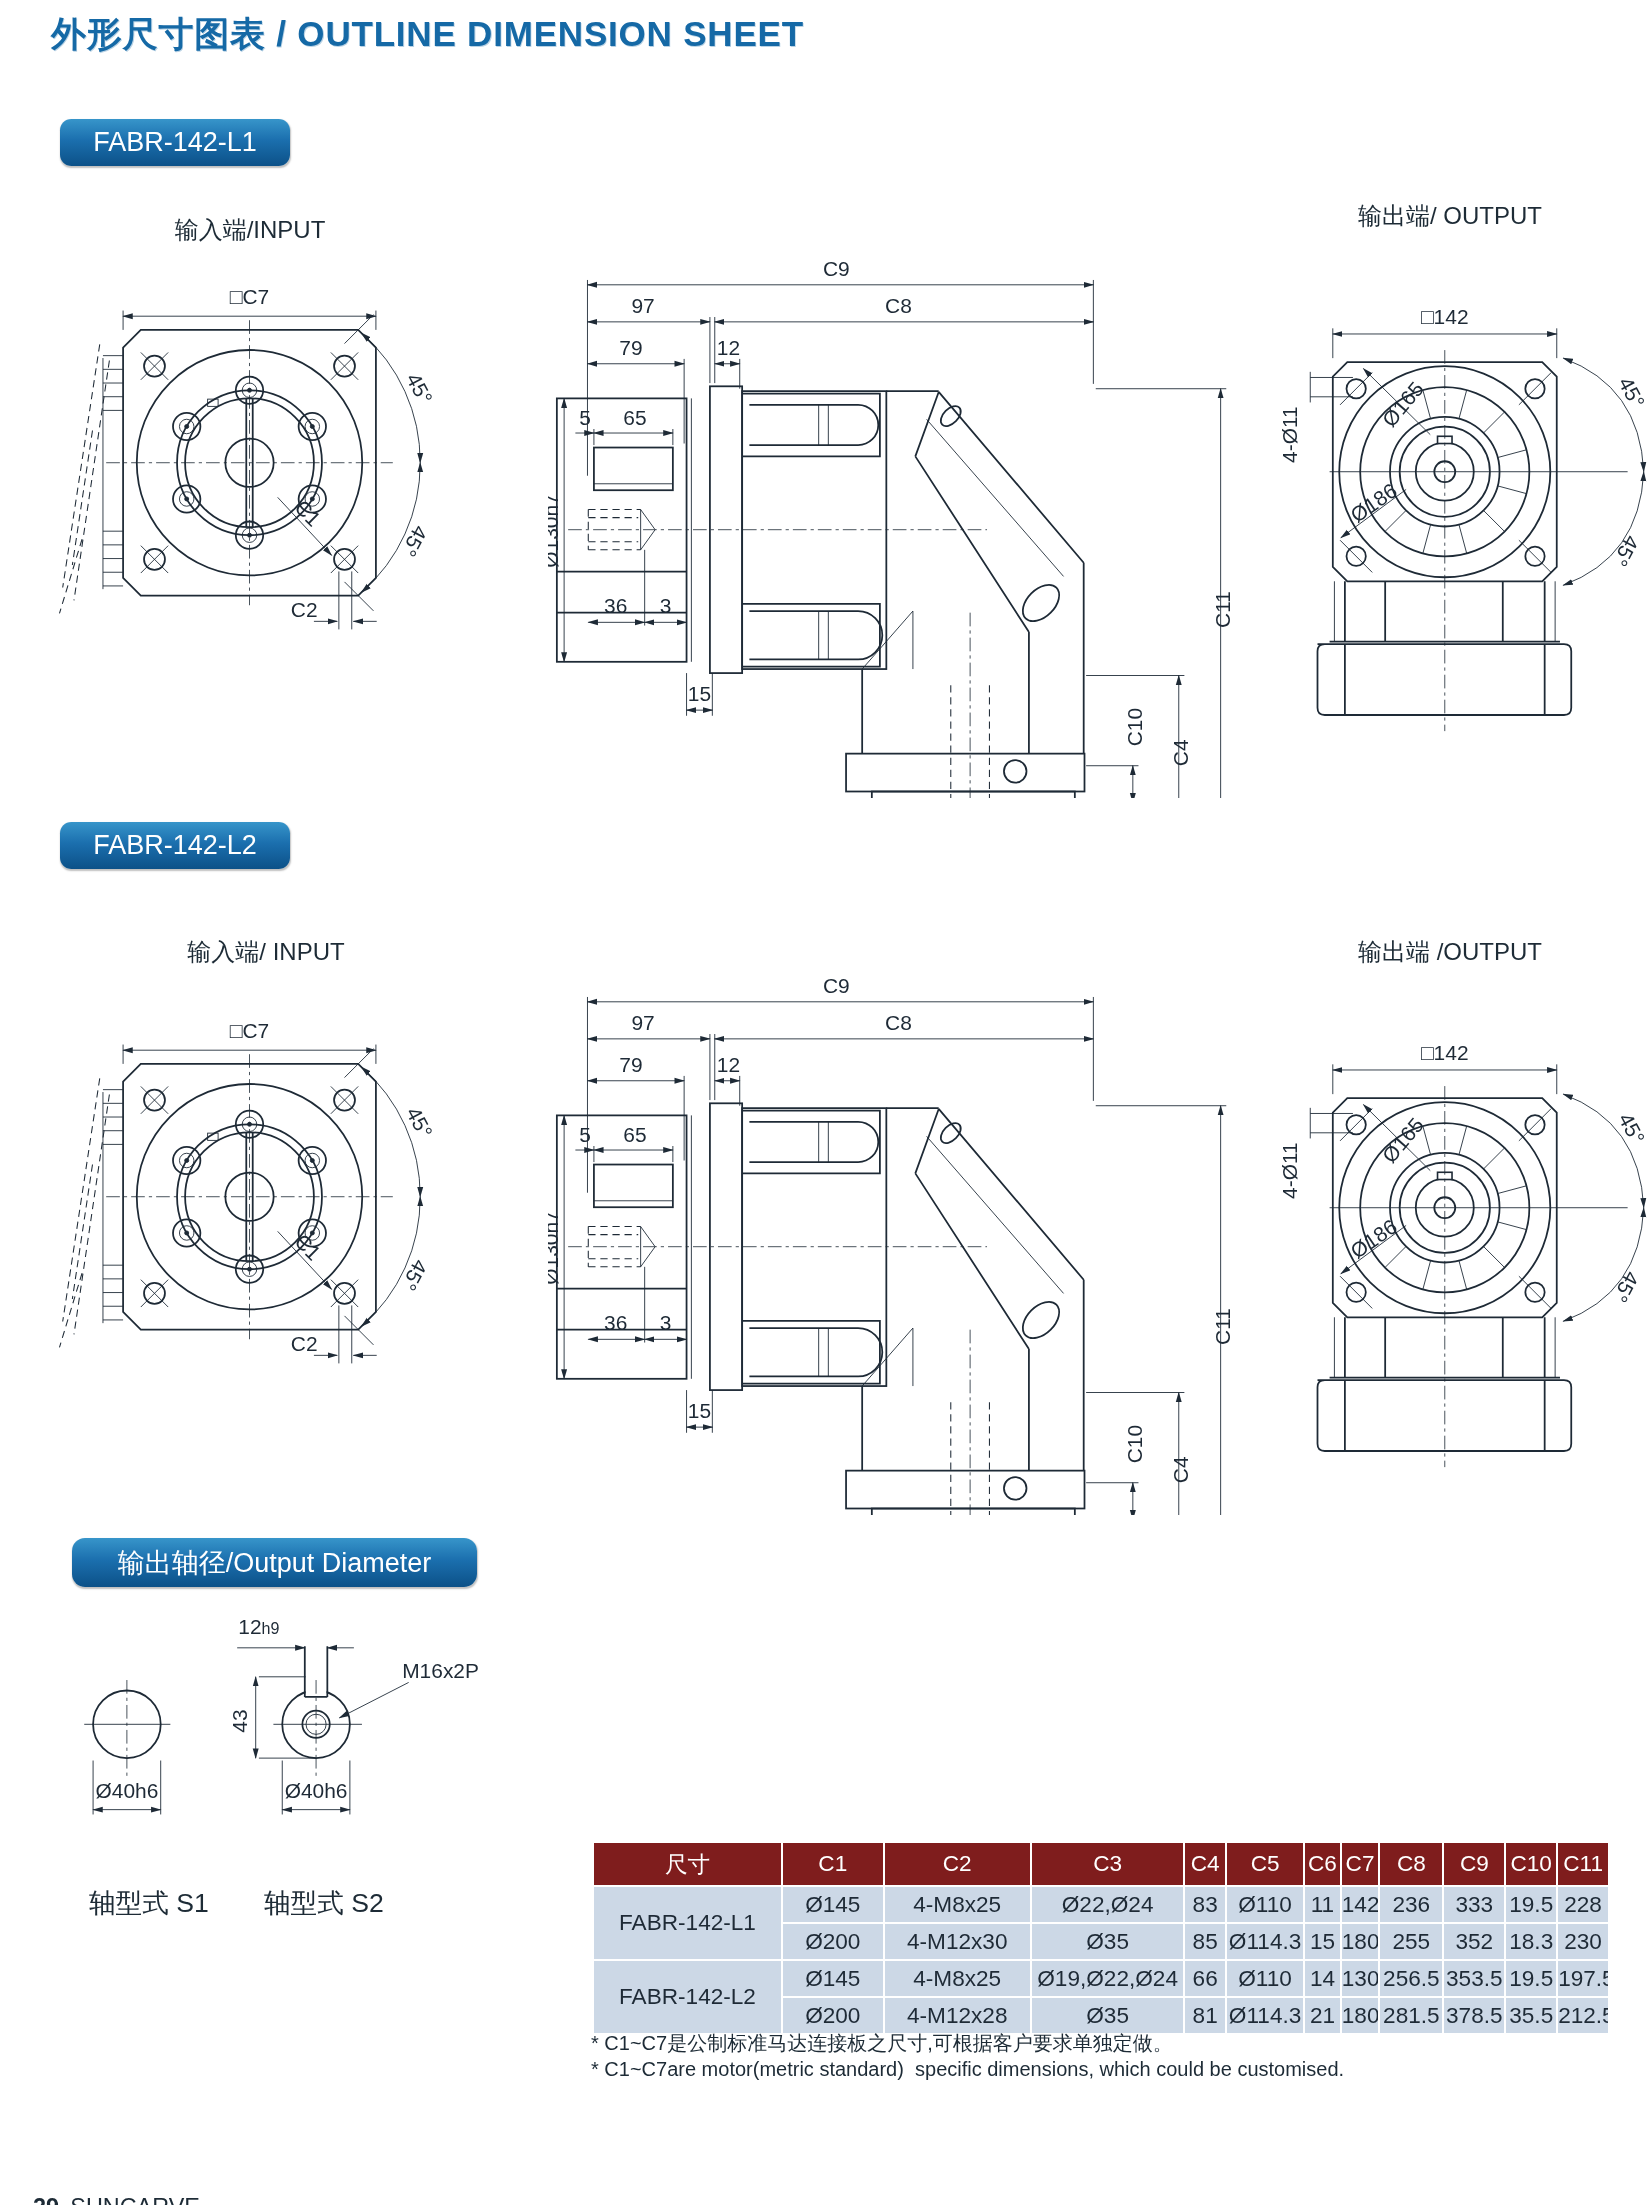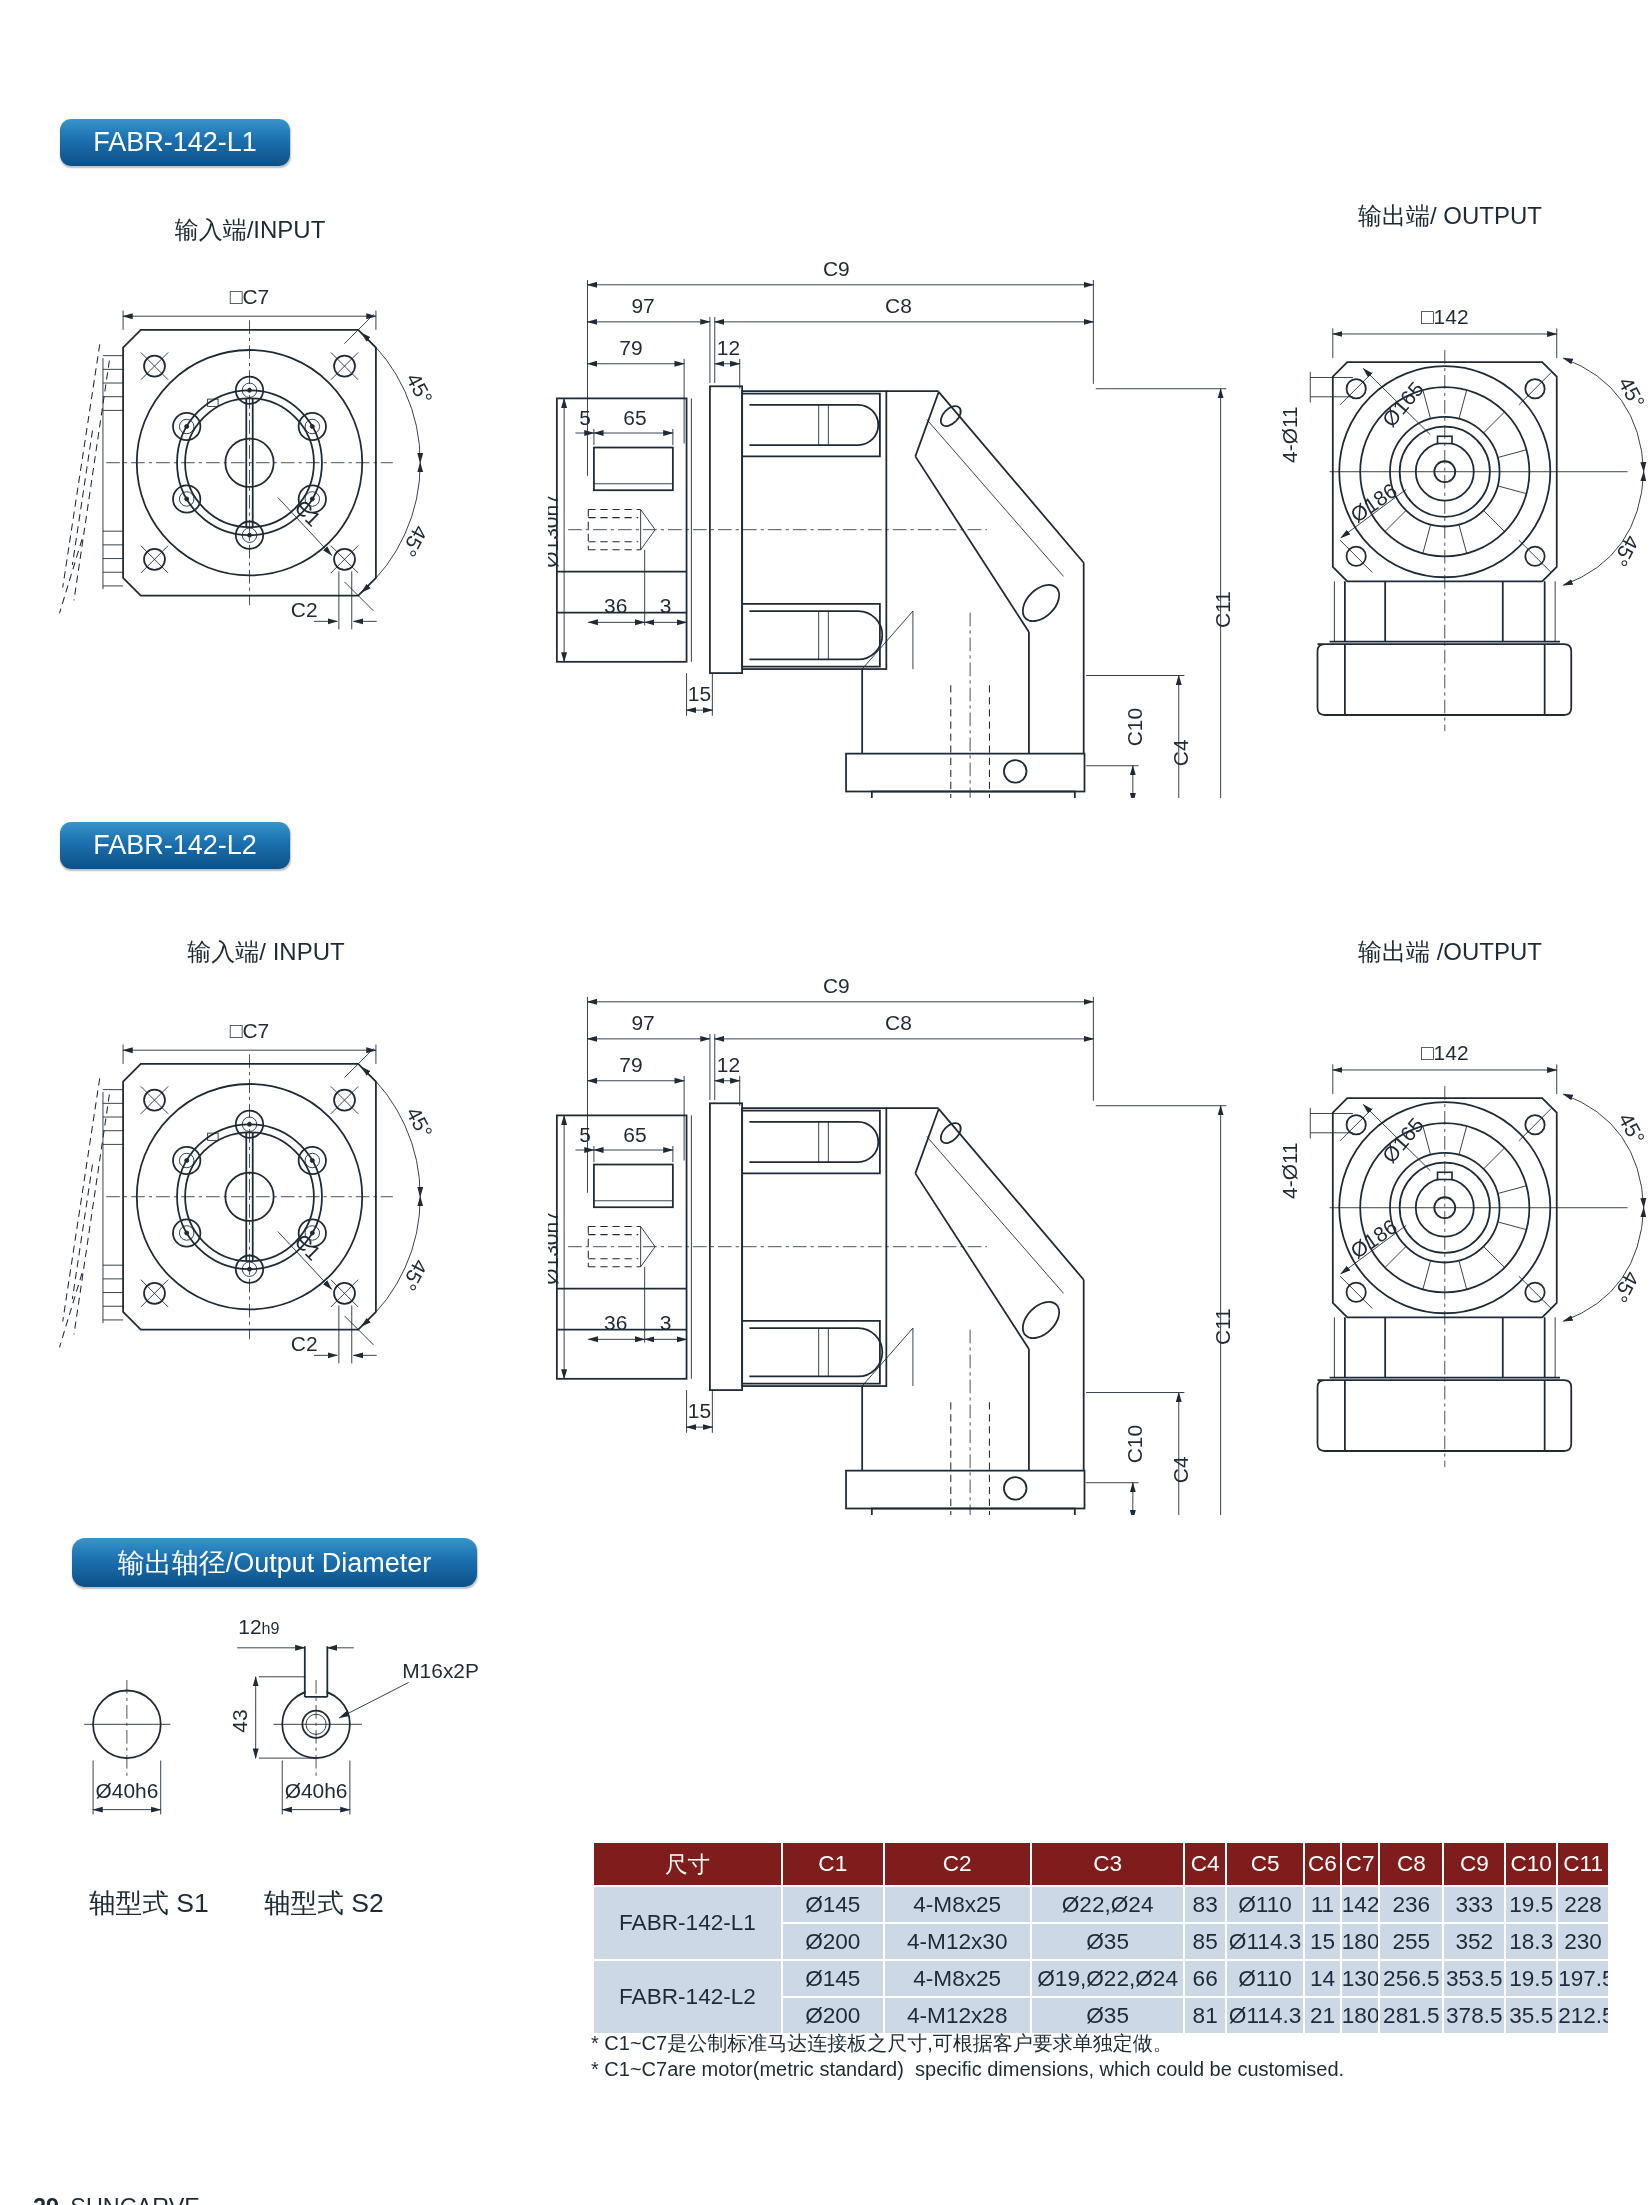--- a/index.html
+++ b/index.html
@@ -275,20 +275,21 @@
           <text class="dt" x="130" y="392" transform="rotate(-35 130 392)">Ø186</text>
           <path class="dim" d="M360,205 Q455,240 460,346"></path>
           <path class="dim" d="M460,346 Q455,452 360,487"></path>
           <text class="dt" x="437" y="252" transform="rotate(62 437 252)">45°</text>
           <text class="dt" x="430" y="440" transform="rotate(118 430 440)">45°</text>
         </g>
       </g>
     </defs>
   </svg>
 
+  <div class="abs page-title">外形尺寸图表 / OUTLINE DIMENSION SHEET</div>
 
   <div class="abs badge" style="left:60px;top:119px;width:230px;height:47px;">FABR-142-L1</div>
   <div class="abs viewlabel" style="left:121px;top:214px;width:258px;">输入端/INPUT</div>
   <div class="abs viewlabel" style="left:1313px;top:200px;width:274px;">输出端/ OUTPUT</div>
   <svg class="abs" style="left:48px;top:193px;" width="403" height="467" viewBox="0 0 500 580">
       <use href="#g-input"></use>
     </svg>
   <svg class="abs" style="left:548px;top:234px;" width="725" height="564" viewBox="0 0 900 700">
       <use href="#g-side"></use>
     </svg>

